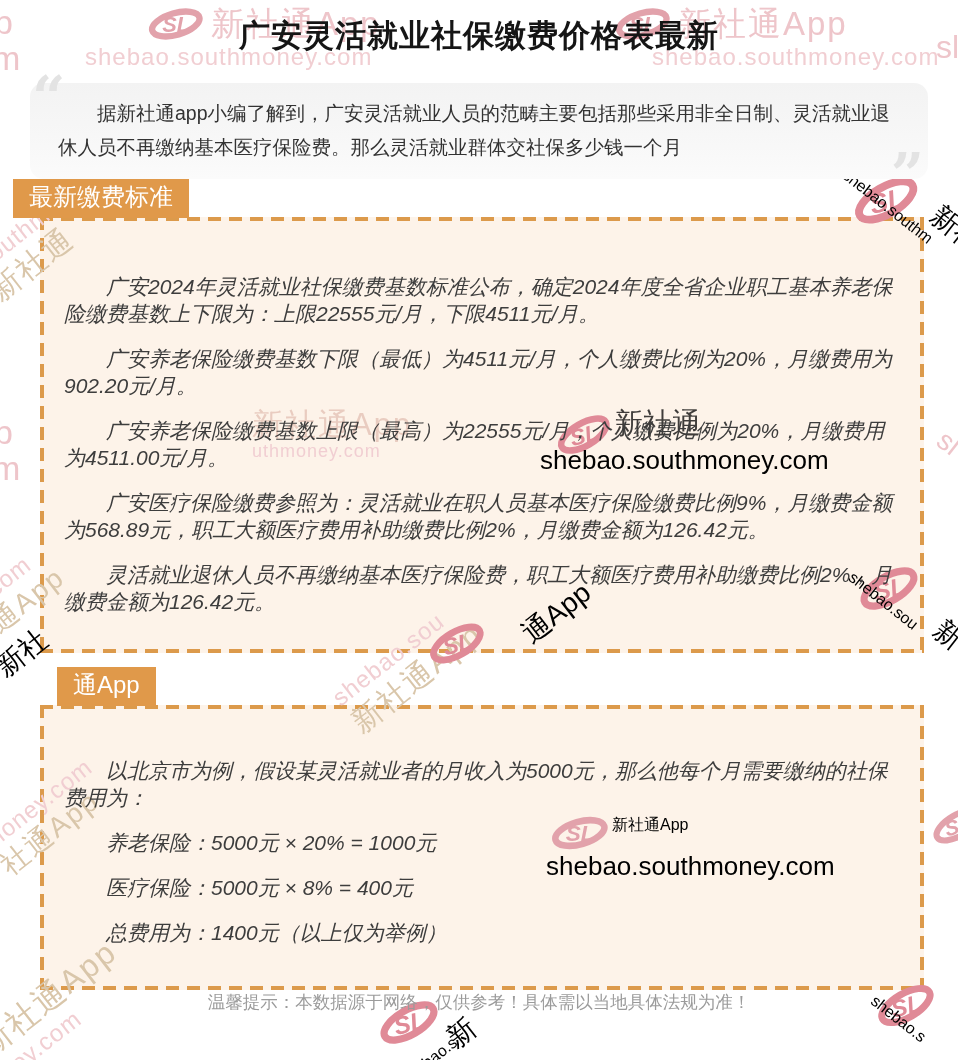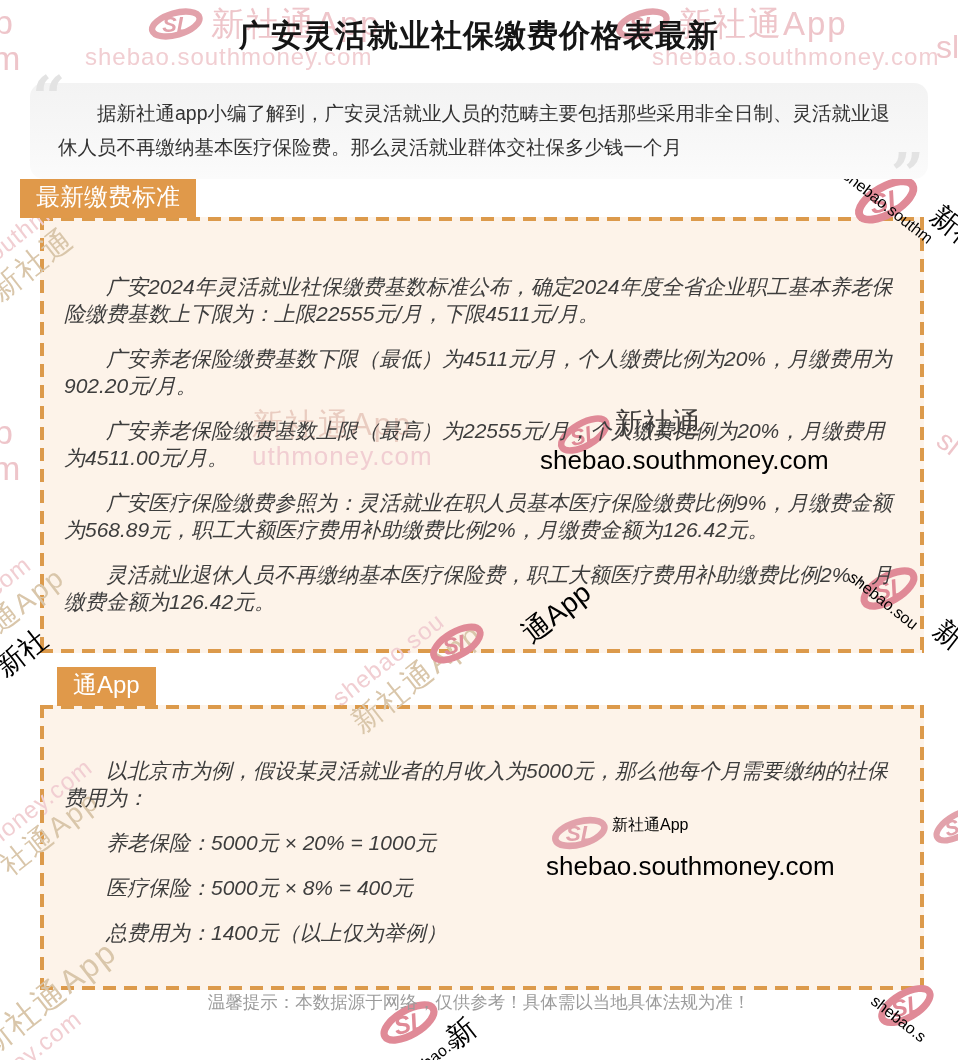--- a/index.html
+++ b/index.html
@@ -26,21 +26,21 @@
            background:linear-gradient(180deg,#f3f3f3 0%,#f7f7f7 55%,#fbfbfb 100%);
            padding:13px 28px 15px; font-size:19.5px; line-height:34px; color:#333;
            text-indent:2em; }
   .quote { position:absolute; font-family:"DejaVu Serif","Liberation Serif",serif;
            font-weight:bold; color:#e3e3e3; font-size:58px; line-height:1; text-indent:0; }
   .quote.open  { top:-14px; left:2px; }
   .quote.close { right:4px; bottom:-24px; }
 
   .sec-head { position:relative; z-index:4; width:max-content; background:#e0994a; color:#fff;
               font-size:24px; line-height:1; padding:6px 16px 9px; }
-  .sec-head.first  { margin:0 0 0 20px; }
+  .sec-head.first  { margin:0 0 0 13px; }
   .sec-head.second { margin:14px 0 0 57px; }
 
   .dash-box { position:relative; margin:-1px 34px 0 40px; color:#3d3d3d;
               font-size:21px; line-height:27px;
               background:
                 repeating-linear-gradient(90deg,#dc9a4b 0 13px,transparent 13px 21px) left top/100% 4px no-repeat,
                 repeating-linear-gradient(90deg,#dc9a4b 0 13px,transparent 13px 21px) left bottom/100% 4px no-repeat,
                 repeating-linear-gradient(180deg,#dc9a4b 0 13px,transparent 13px 21px) left top/4px 100% no-repeat,
                 repeating-linear-gradient(180deg,#dc9a4b 0 13px,transparent 13px 21px) right top/4px 100% no-repeat,
                 #fdf3e9; font-style: italic; }
@@ -96,21 +96,21 @@
       <text x="19" y="31" font-size="24" font-style="italic" font-weight="bold" fill="currentColor">SL</text>
     </svg>
     <span class="wm url" style="left:833px;top:198px;transform:rotate(38deg)">shebao.southm</span>
     <span class="wm brand tan" style="left:928px;top:214px;transform:rotate(38deg);font-size:28px">新社</span>
 
     <span class="wm frag" style="left:-6px;top:414px;font-size:34px;color:#eec5ca">p</span>
     <span class="wm frag" style="left:-8px;top:450px;font-size:34px;color:#eec5ca">m</span>
 
     <div class="wm" style="left:252px;top:408px">
       <div class="brand tanpink" style="font-size:31px">新社通App</div>
-      <div class="url" style="font-size:26px">uthmoney.com</div>
+      <div class="url" style="font-size:18px">uthmoney.com</div>
     </div>
 
     <svg class="swoosh strong wm" style="left:552px;top:414px;transform:rotate(-14deg)" width="60" height="42" viewBox="0 0 64 44">
       <ellipse cx="34" cy="22" rx="27" ry="12" fill="none" stroke="currentColor" stroke-width="7" transform="rotate(-16 34 22)"></ellipse>
       <text x="19" y="31" font-size="24" font-style="italic" font-weight="bold" fill="currentColor">SL</text>
     </svg>
     <span class="wm brand tanpink" style="left:614px;top:408px;font-size:29px;opacity:.75">新社通</span>
     <span class="wm url" style="left:540px;top:446px;font-size:26px">shebao.southmoney.com</span>
 
     <span class="wm frag" style="left:938px;top:428px;font-size:28px;color:#eec5ca;transform:rotate(38deg)">sl</span>

